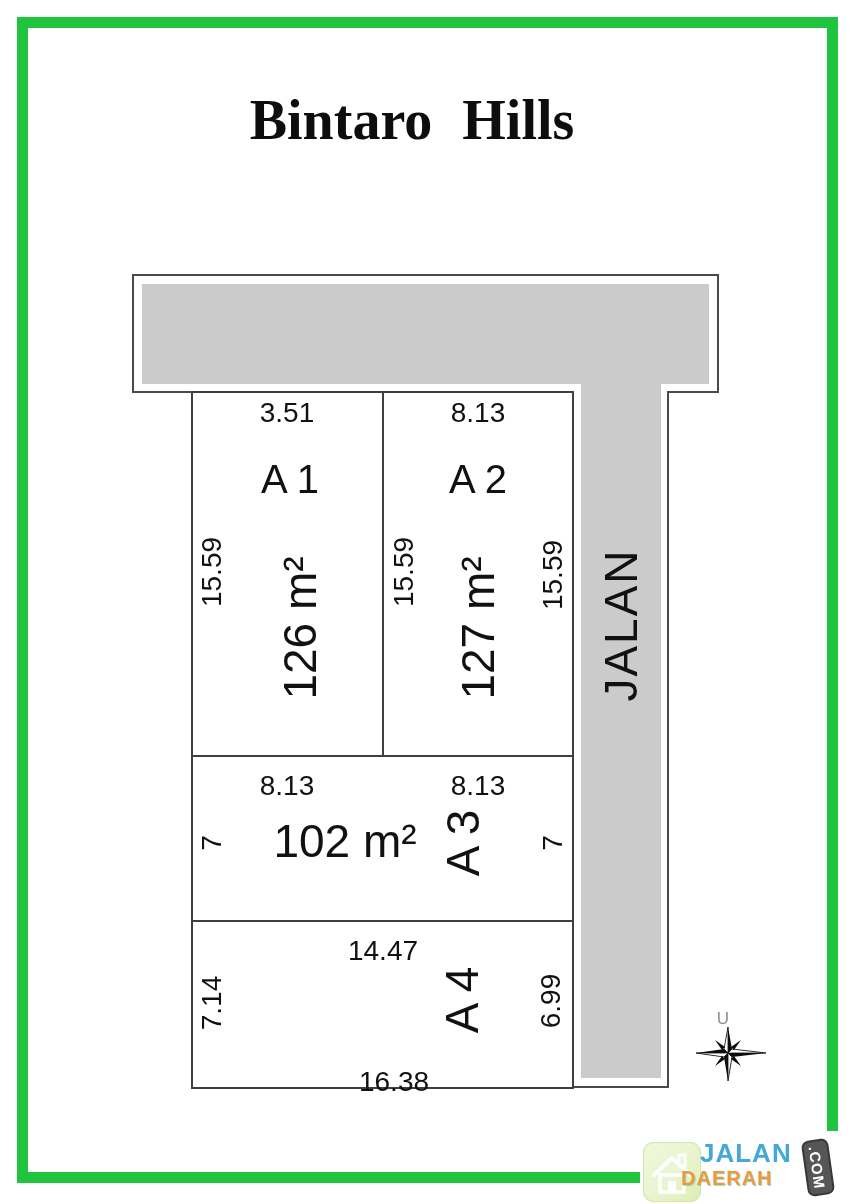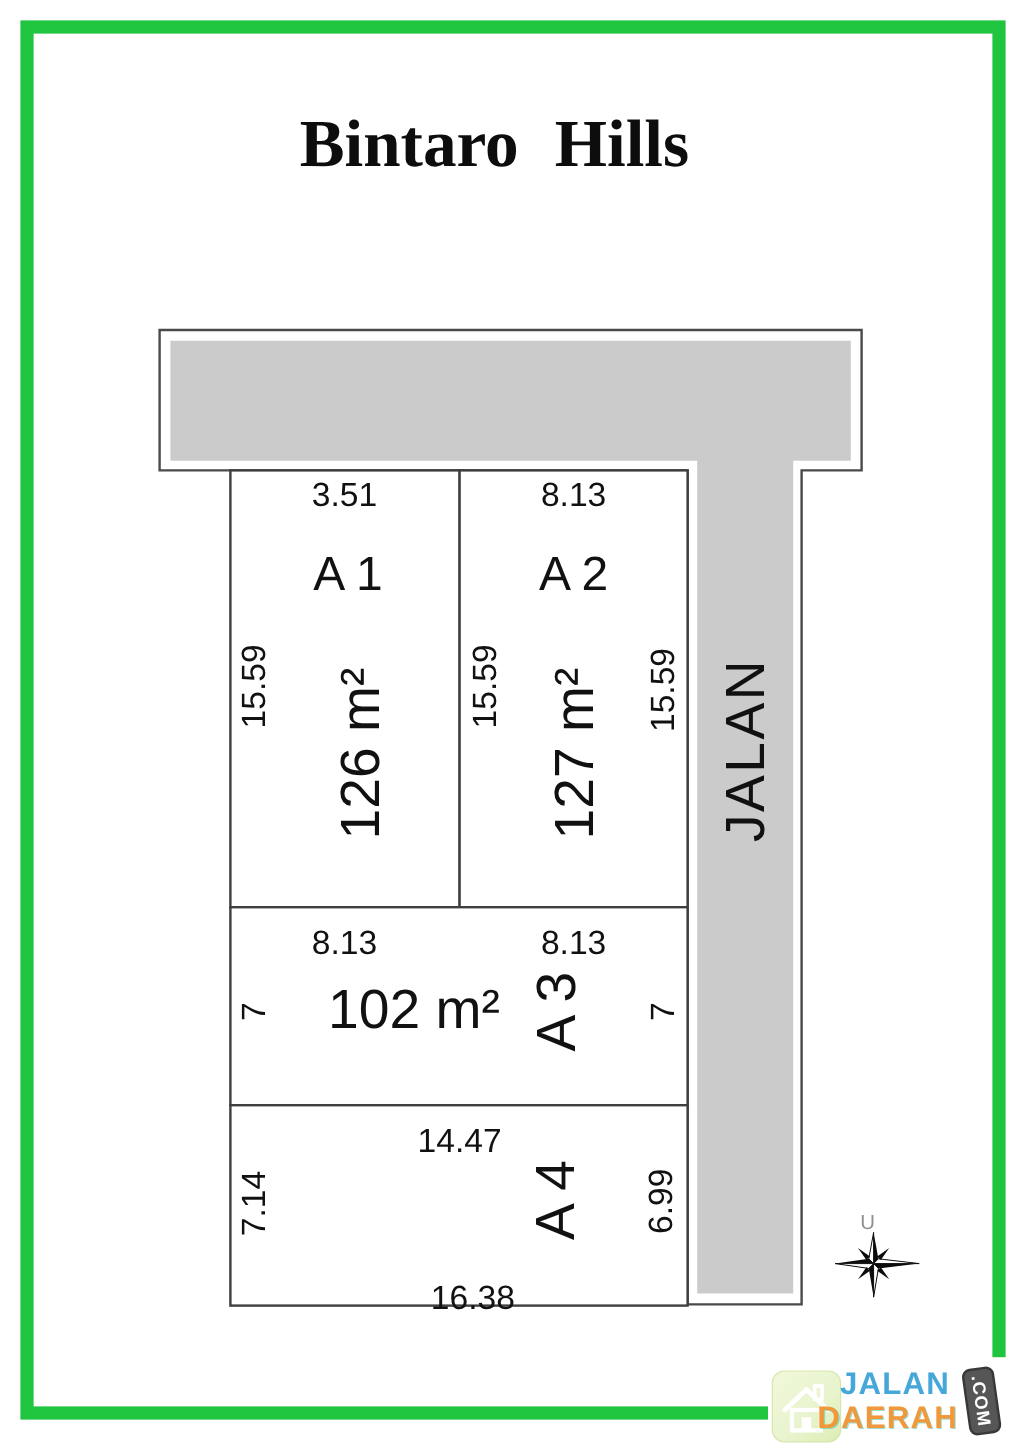--- a/index.html
+++ b/index.html
@@ -49,21 +49,21 @@
   .north-label{position:absolute;left:723px;top:1019px;transform:translate(-50%,-50%);
                font-size:17px;color:#8f8f8f;}
   .compass{position:absolute;left:684px;top:1023px;}
   
   .logo{position:absolute;left:640px;top:1131px;width:205px;height:73px;background:#fff;}
   .logo-tile{position:absolute;left:3px;top:11px;width:58px;height:60px;border-radius:11px;
              background:linear-gradient(135deg,#f0f8da,var(--tile-green) 55%,#dcedb4);
              box-shadow:0 0 0 1px #d4e6ac inset;}
   .logo-word1{position:absolute;left:60px;top:9px;font-size:26px;font-weight:800;
               color:var(--logo-blue);letter-spacing:1px;line-height:1;}
-  .logo-word2{position:absolute;left:41px;top:37px;font-size:26px;font-weight:800;
+  .logo-word2{position:absolute;left:41px;top:37px;font-size:20px;font-weight:800;
               color:var(--logo-orange);letter-spacing:1px;line-height:1;
               text-shadow:1px 1px 0 rgba(73,194,178,.55);}
   .logo-badge{position:absolute;left:150px;top:23px;width:56px;height:27px;
               background:var(--badge-gray);border:2px solid #383838;border-radius:7px;
               transform:rotate(82deg);color:#fff;font-weight:800;font-size:15px;
               letter-spacing:1px;text-align:center;line-height:25px;box-sizing:border-box;}
 </style>
 </head>
 <body>
 

